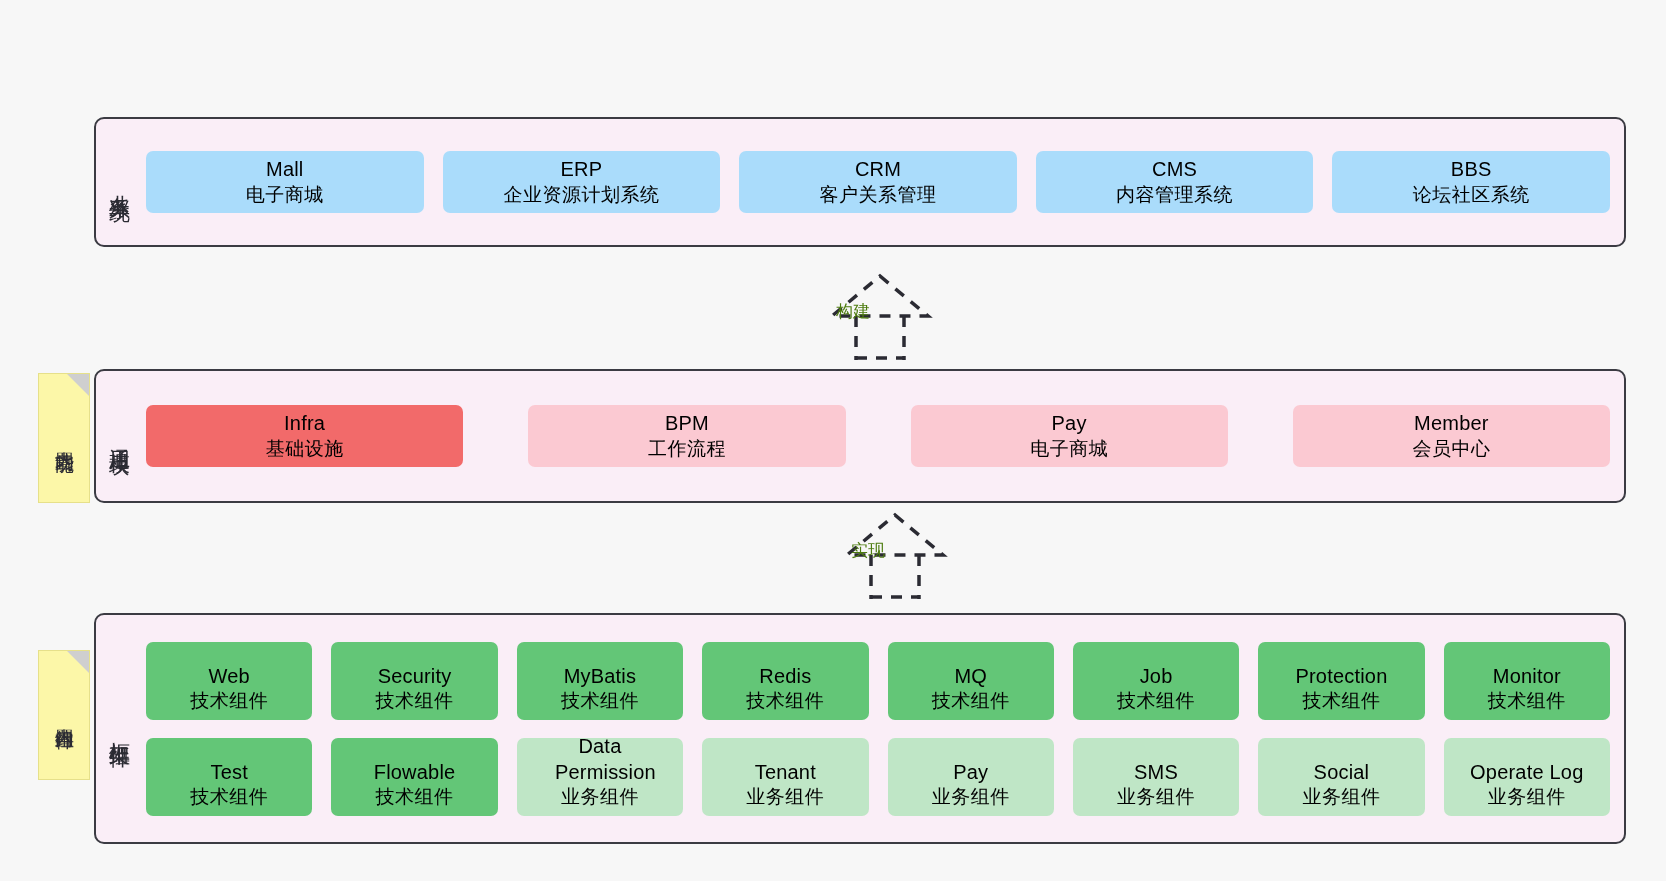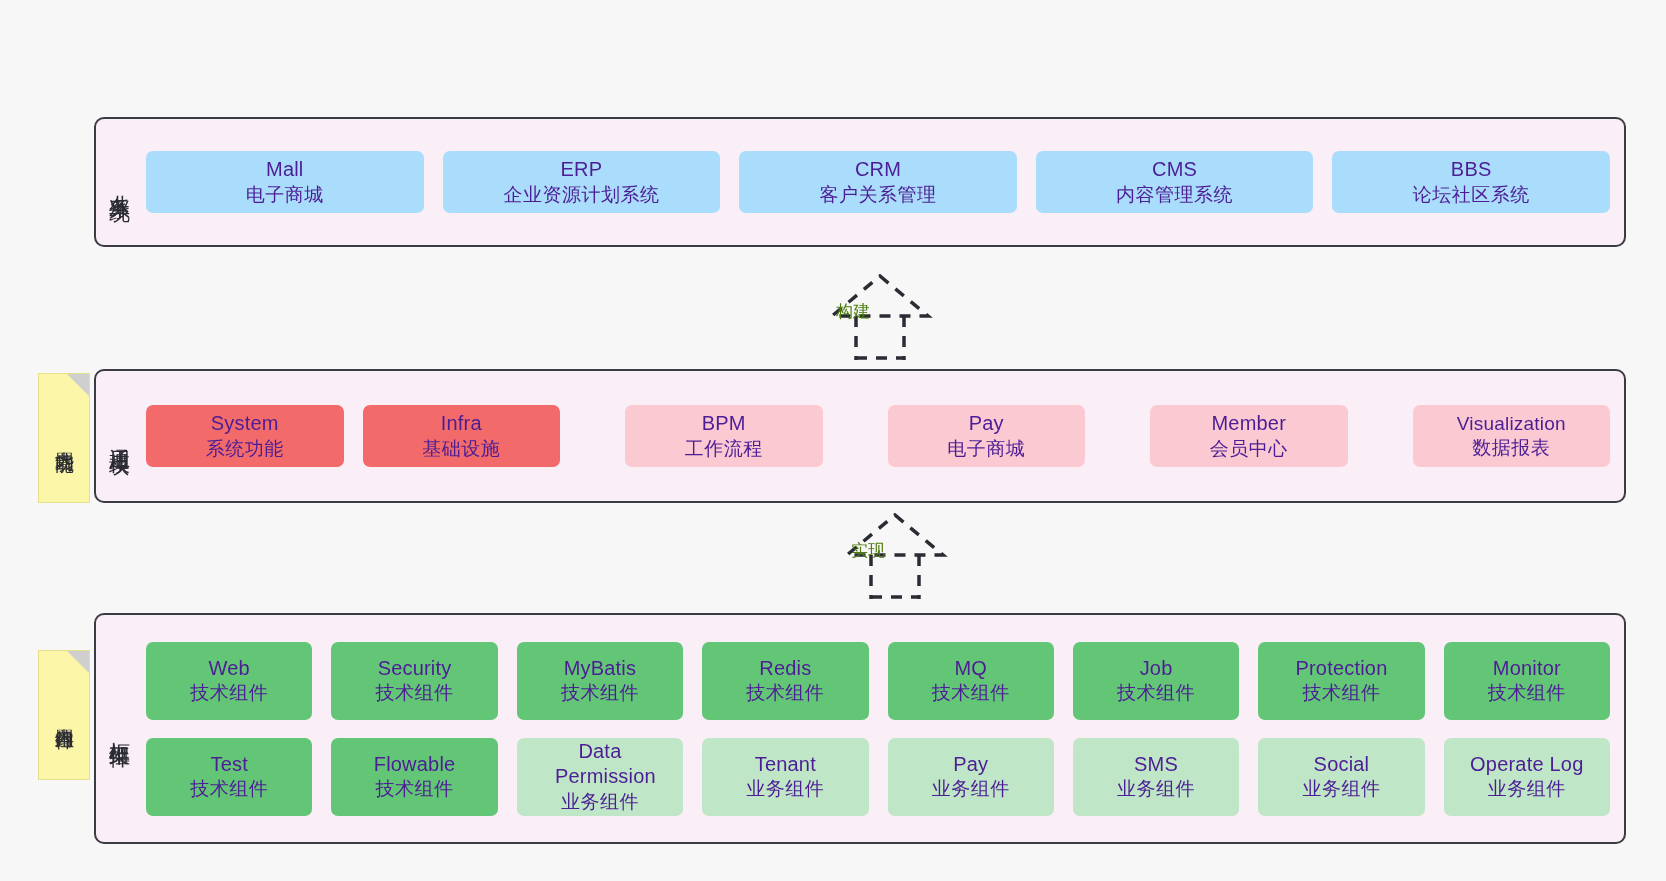--- a/index.html
+++ b/index.html
@@ -63,24 +63,24 @@
   }
 
   
   .card {
     flex: 1 1 0;
     box-sizing: border-box;
     border-radius: 7px;
     display: flex;
     flex-direction: column;
     align-items: center;
-    justify-content: center;
+    justify-content: flex-end;
     text-align: center;
     line-height: 1.28;
-    color: #4c1d95;
+    color: #000000;
     padding: 6px 4px;
   }
   .card .t-en {
     font-size: 20px;
     letter-spacing: .2px;
   }
   .card .t-cn {
     font-size: 19px;
     letter-spacing: .5px;
   }
@@ -182,42 +182,34 @@
 
   <div class="sticky" style="left:38px; top:373px; width:52px; height:130px;">
     <span>内置功能</span>
   </div>
 
   <div class="band" id="band-modules" style="left:94px; top:369px; width:1532px; height:134px;">
     <div class="band-title">通用模块</div>
     <div class="band-body">
       <div class="row">
         <div class="card c-red">
-          <span class="t-en">System</span>
-          <span class="t-cn">系统功能</span>
-        </div>
-        <div class="card c-red">
           <span class="t-en">Infra</span>
           <span class="t-cn">基础设施</span>
         </div>
         <div class="card c-pink">
           <span class="t-en">BPM</span>
           <span class="t-cn">工作流程</span>
         </div>
         <div class="card c-pink">
           <span class="t-en">Pay</span>
           <span class="t-cn">电子商城</span>
         </div>
         <div class="card c-pink">
           <span class="t-en">Member</span>
           <span class="t-cn">会员中心</span>
-        </div>
-        <div class="card c-pink narrow">
-          <span class="t-en">Visualization</span>
-          <span class="t-cn">数据报表</span>
         </div>
       </div>
     </div>
   </div>
 
   <div class="connector" style="left:815px; top:511px; width:160px; height:88px;">
     <svg width="160" height="88" viewBox="0 0 160 88">
       <polygon points="80,4 128,44 32,44" fill="none" stroke="#2b2b33" stroke-width="3.5" stroke-dasharray="11 9" stroke-linejoin="miter"></polygon>
       <line x1="56" y1="44" x2="56" y2="88" stroke="#2b2b33" stroke-width="3.5" stroke-dasharray="11 9"></line>
       <line x1="104" y1="44" x2="104" y2="88" stroke="#2b2b33" stroke-width="3.5" stroke-dasharray="11 9"></line>

